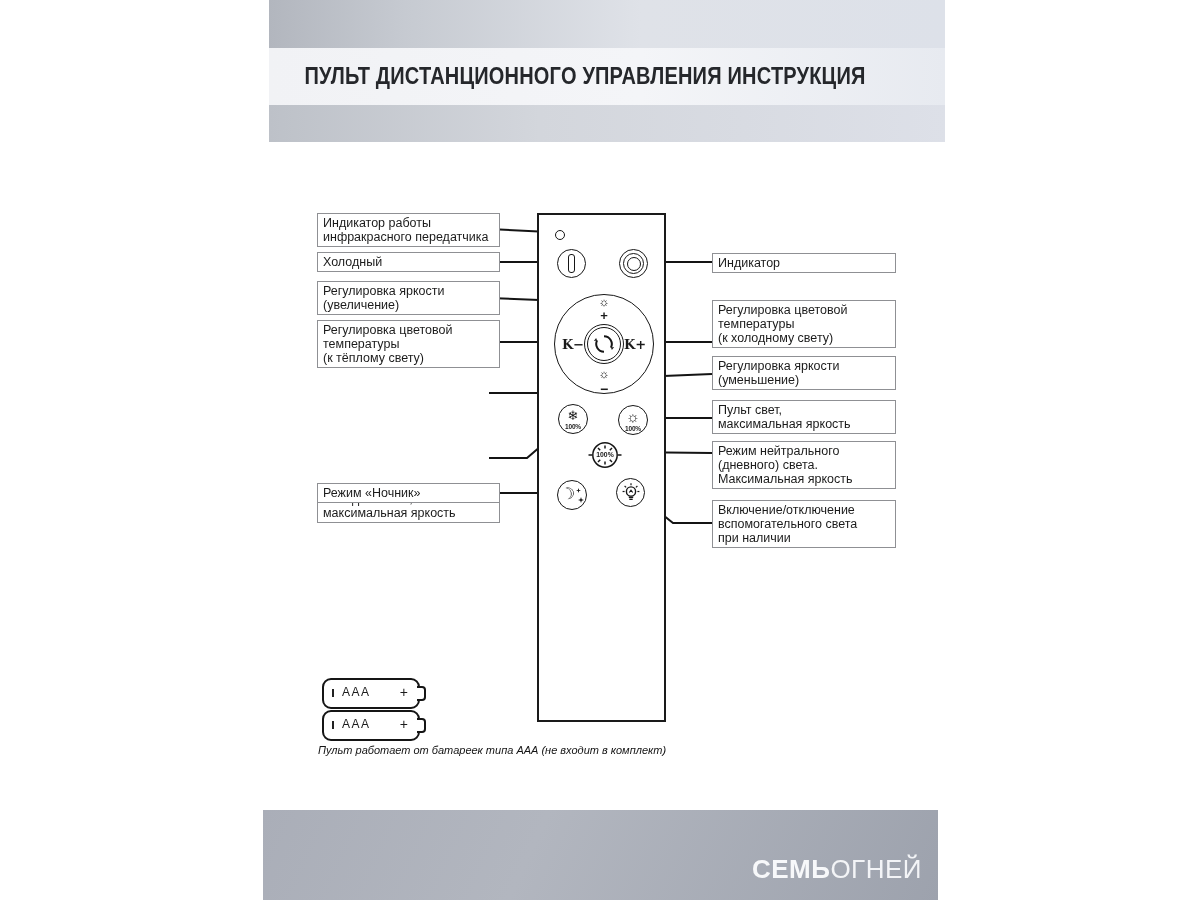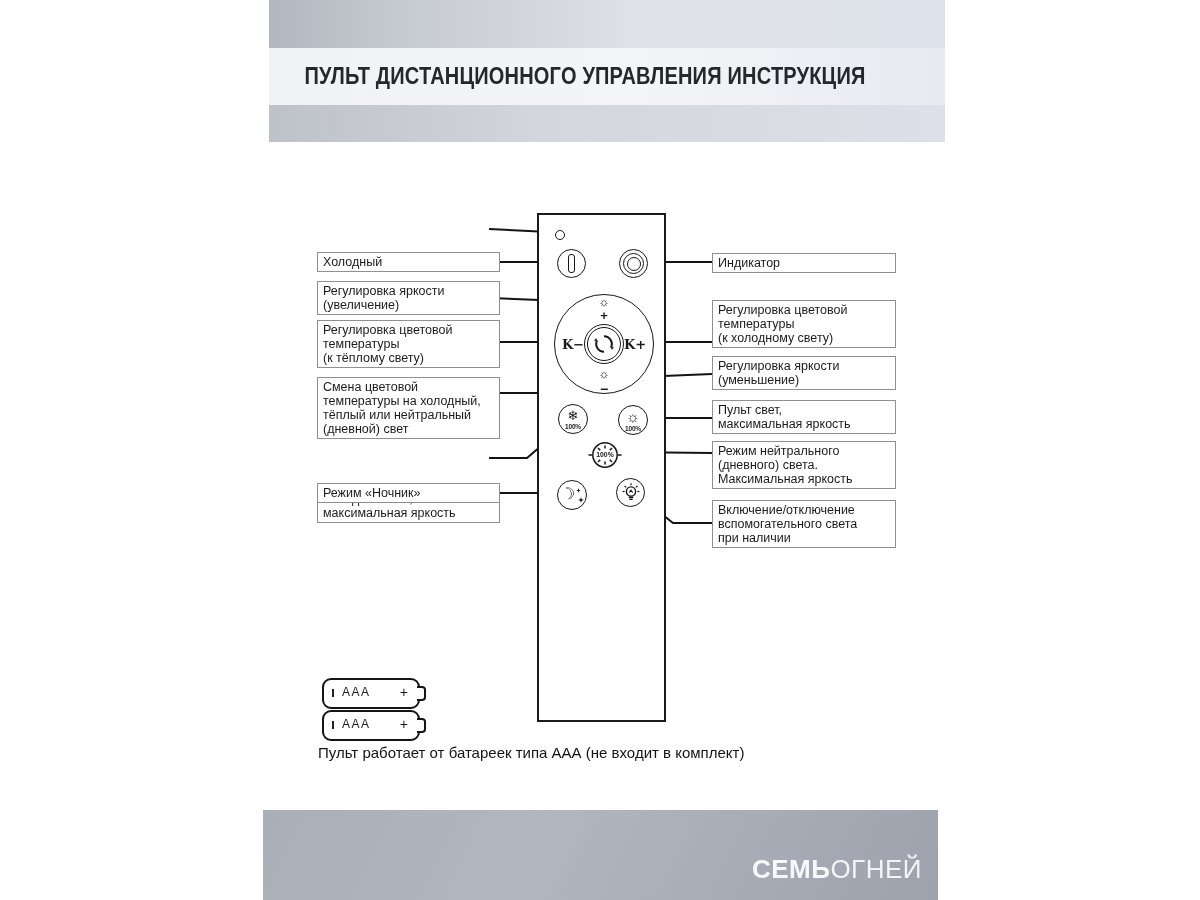--- a/index.html
+++ b/index.html
@@ -36,21 +36,21 @@
   .star{position:absolute;background:#161616;
         clip-path:polygon(50% 0,62% 38%,100% 50%,62% 62%,50% 100%,38% 62%,0 50%,38% 38%);}
 
   
   .battery{position:absolute;width:94px;height:27px;border:2px solid #151515;border-radius:9px;background:#fff;}
   .bat-nub{position:absolute;right:-8px;top:6px;width:7px;height:11px;border:2px solid #151515;border-left:none;
            border-radius:0 4px 4px 0;background:#fff;}
   .bat-tick{position:absolute;left:8px;top:9px;width:2px;height:8px;background:#222;}
   .bat-label{position:absolute;left:18px;top:5px;font-size:12px;letter-spacing:1.5px;color:#1b1b1b;}
   .bat-plus{position:absolute;right:10px;top:4px;font-size:14px;color:#1b1b1b;}
-  .bat-note{position:absolute;left:318px;top:744px;font-size:15px;color:#141414;}
+  .bat-note{position:absolute;left:318px;top:744px;font-size:11px;color:#141414;font-style:italic;}
 
   
   .footer{position:absolute;left:263px;top:810px;width:675px;height:90px;
           background:linear-gradient(115deg,#aaaeb8 0%,#b2b6bf 40%,#9da2ad 100%);}
   .brand{position:absolute;right:16px;top:44px;font-size:26px;color:#f7f8fa;letter-spacing:.5px;white-space:nowrap;}
   .brand-bold{font-weight:700;}
   .brand-light{font-weight:400;opacity:.96;}
 </style>
 </head>
 <body>
@@ -81,30 +81,28 @@
       <polyline points="489,493 547,493" marker-end="url(#ah)"></polyline>
       <polyline points="712,262 650,262" marker-end="url(#ah)"></polyline>
       <polyline points="712,342 656,342" marker-end="url(#ah)"></polyline>
       <polyline points="712,374 615,378" marker-end="url(#ah)"></polyline>
       <polyline points="712,418 649,418" marker-end="url(#ah)"></polyline>
       <polyline points="712,453 621,452" marker-end="url(#ah)"></polyline>
       <polyline points="712,523 673,523 648,503" marker-end="url(#ah)"></polyline>
     </g>
   </svg>
 
+  <div class="callout" style="left:317px;top:213px;width:171px;">Индикатор работы
+инфракрасного передатчика</div>
   <div class="callout" style="left:317px;top:252px;width:171px;">Холодный</div>
   <div class="callout" style="left:317px;top:281px;width:171px;">Регулировка яркости
 (увеличение)</div>
   <div class="callout" style="left:317px;top:320px;width:171px;">Регулировка цветовой
 температуры
 (к тёплому свету)</div>
-  <div class="callout" style="left:317px;top:377px;width:171px;">Смена цветовой
-температуры на холодный,
-тёплый или нейтральный
-(дневной) свет</div>
   <div class="callout" style="left:317px;top:444px;width:171px;margin-top:45px;">Холодный свет,
 максимальная яркость</div>
   <div class="callout" style="left:317px;top:483px;width:171px;">Режим «Ночник»</div>
 
   <div class="callout" style="left:712px;top:253px;width:172px;">Индикатор</div>
   <div class="callout" style="left:712px;top:300px;width:172px;">Регулировка цветовой
 температуры
 (к холодному свету)</div>
   <div class="callout" style="left:712px;top:356px;width:172px;">Регулировка яркости
 (уменьшение)</div>

